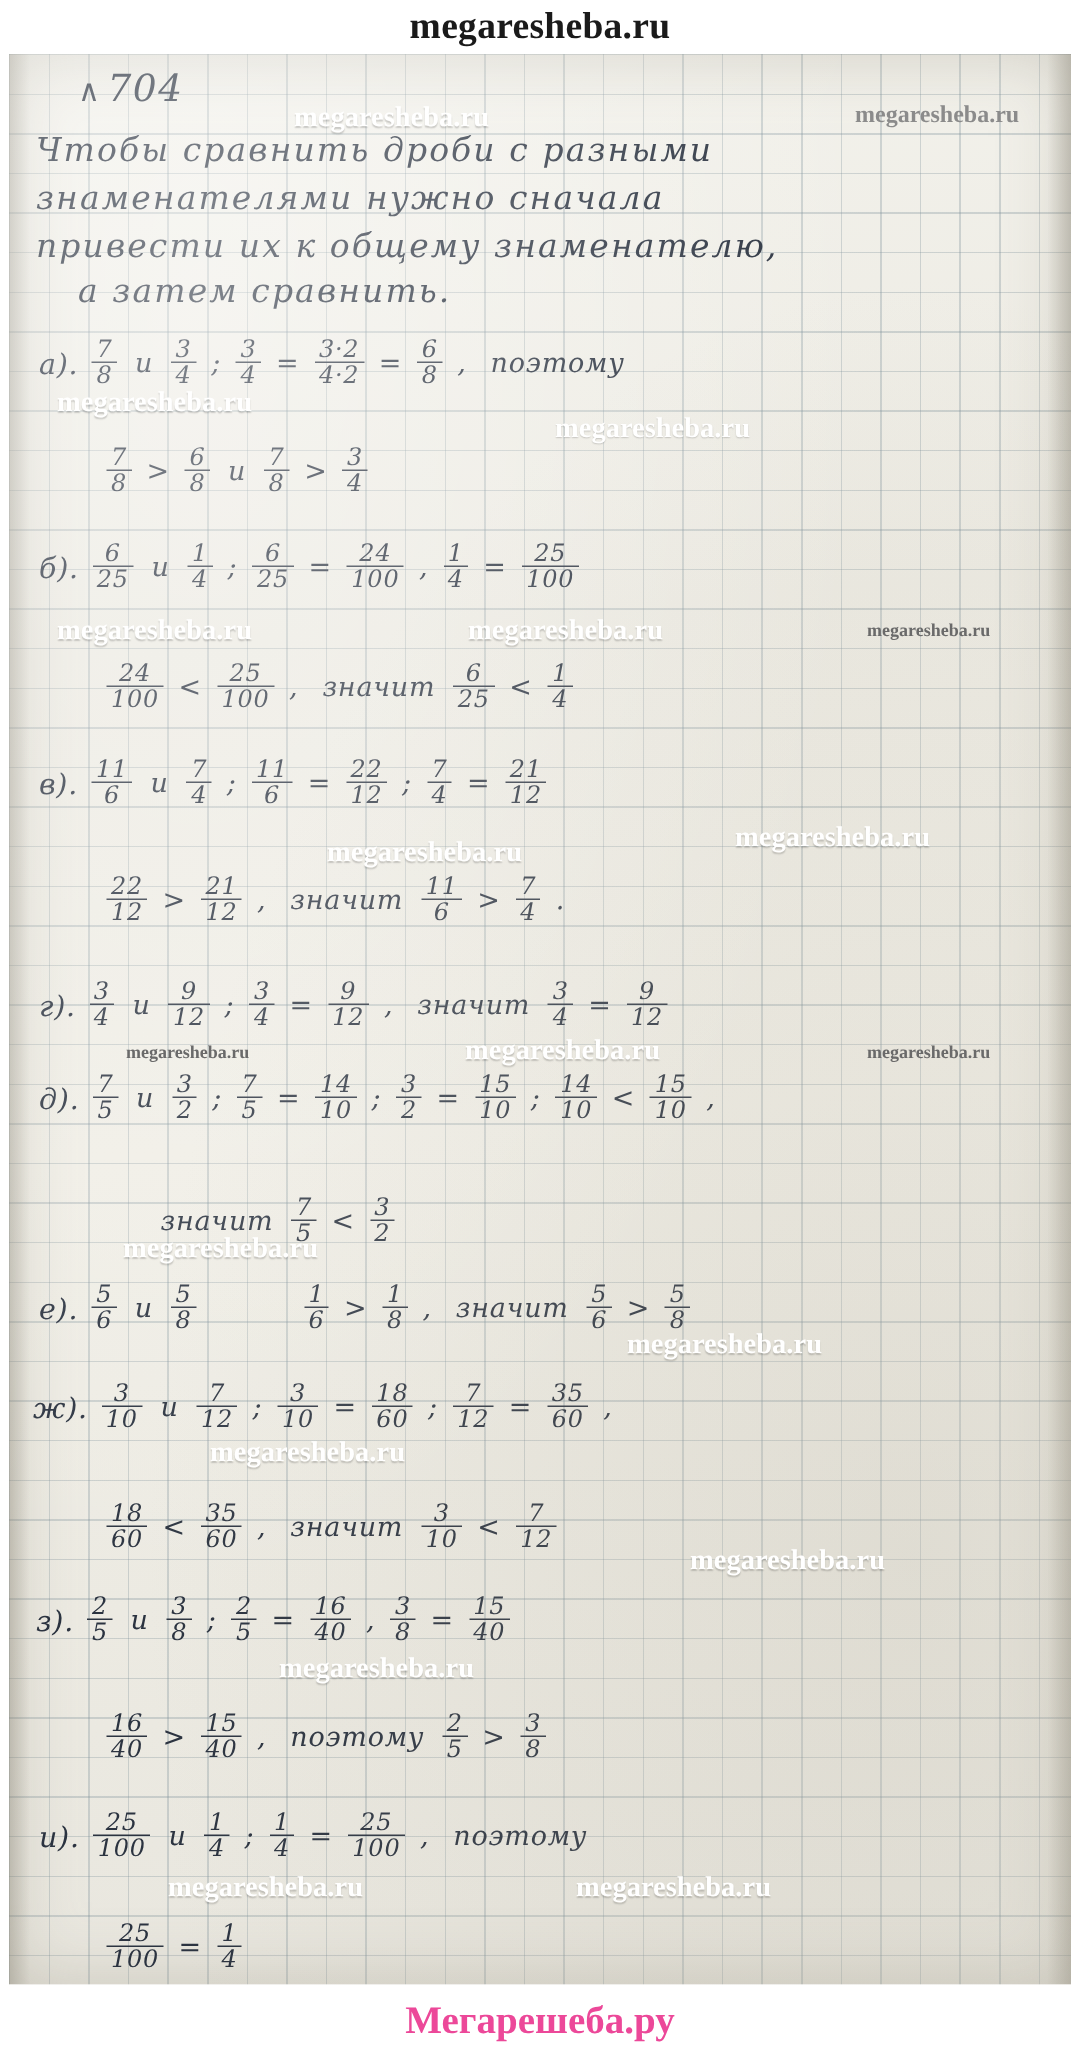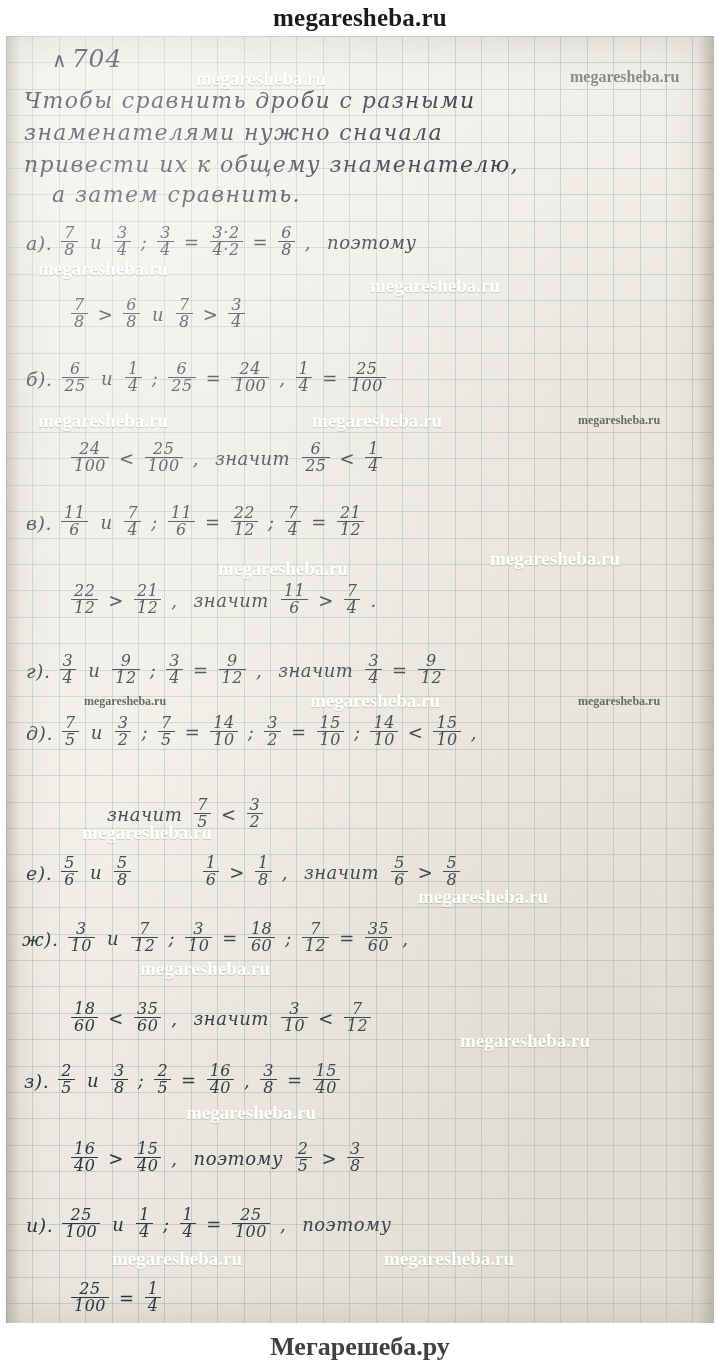--- a/index.html
+++ b/index.html
@@ -20,21 +20,21 @@
   .banner-top span{
     font-family:"Liberation Serif", serif;
     font-size:25px;font-weight:700;color:#1a1a1a;letter-spacing:.2px;
   }
   .banner-bottom{
     position:absolute;left:0;bottom:0;width:720px;height:48px;
     background:#ffffff;display:flex;align-items:center;justify-content:center;
   }
   .banner-bottom span{
     font-family:"Liberation Serif", serif;
-    font-size:26px;font-weight:700;color:#404040;
+    font-size:26px;font-weight:700;color:#ec4899;
   }
 
   
   .sheet{
     position:absolute;top:36px;left:6px;width:708px;height:1287px;
     background:
       repeating-linear-gradient(to right, rgba(120,140,150,.30) 0 1px, transparent 1px 26.4px),
       repeating-linear-gradient(to bottom, rgba(120,140,150,.30) 0 1px, transparent 1px 26.4px),
       linear-gradient(175deg,#f3f2ec 0%,#eceae2 30%,#f0eee6 55%,#e8e6de 100%);
     box-shadow:inset 0 0 46px rgba(150,145,130,.38);

